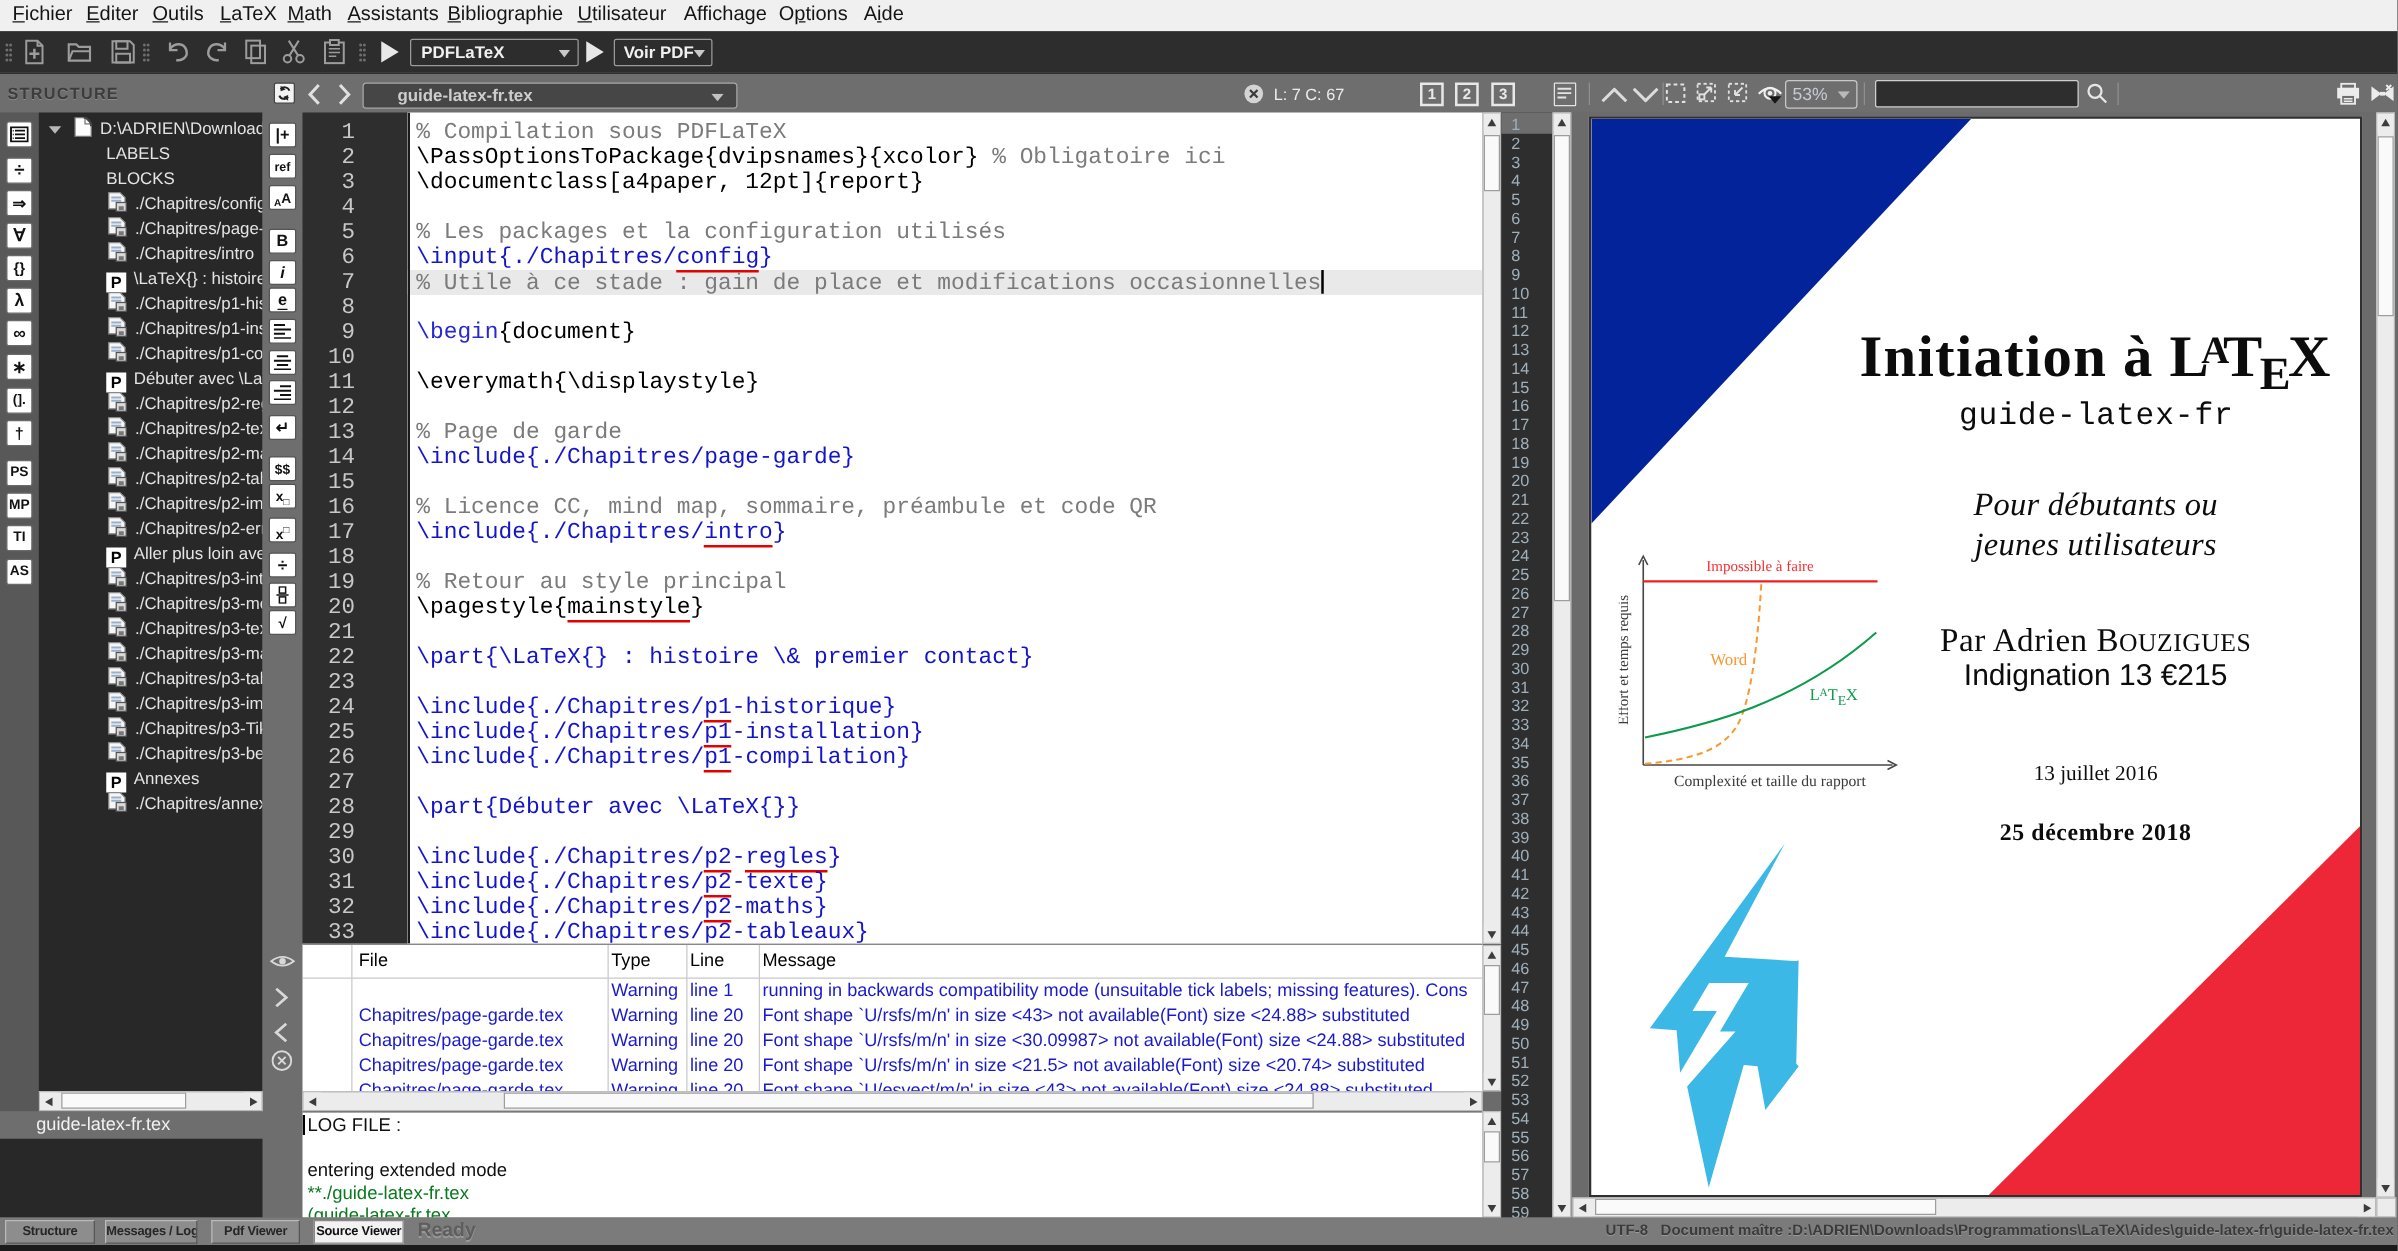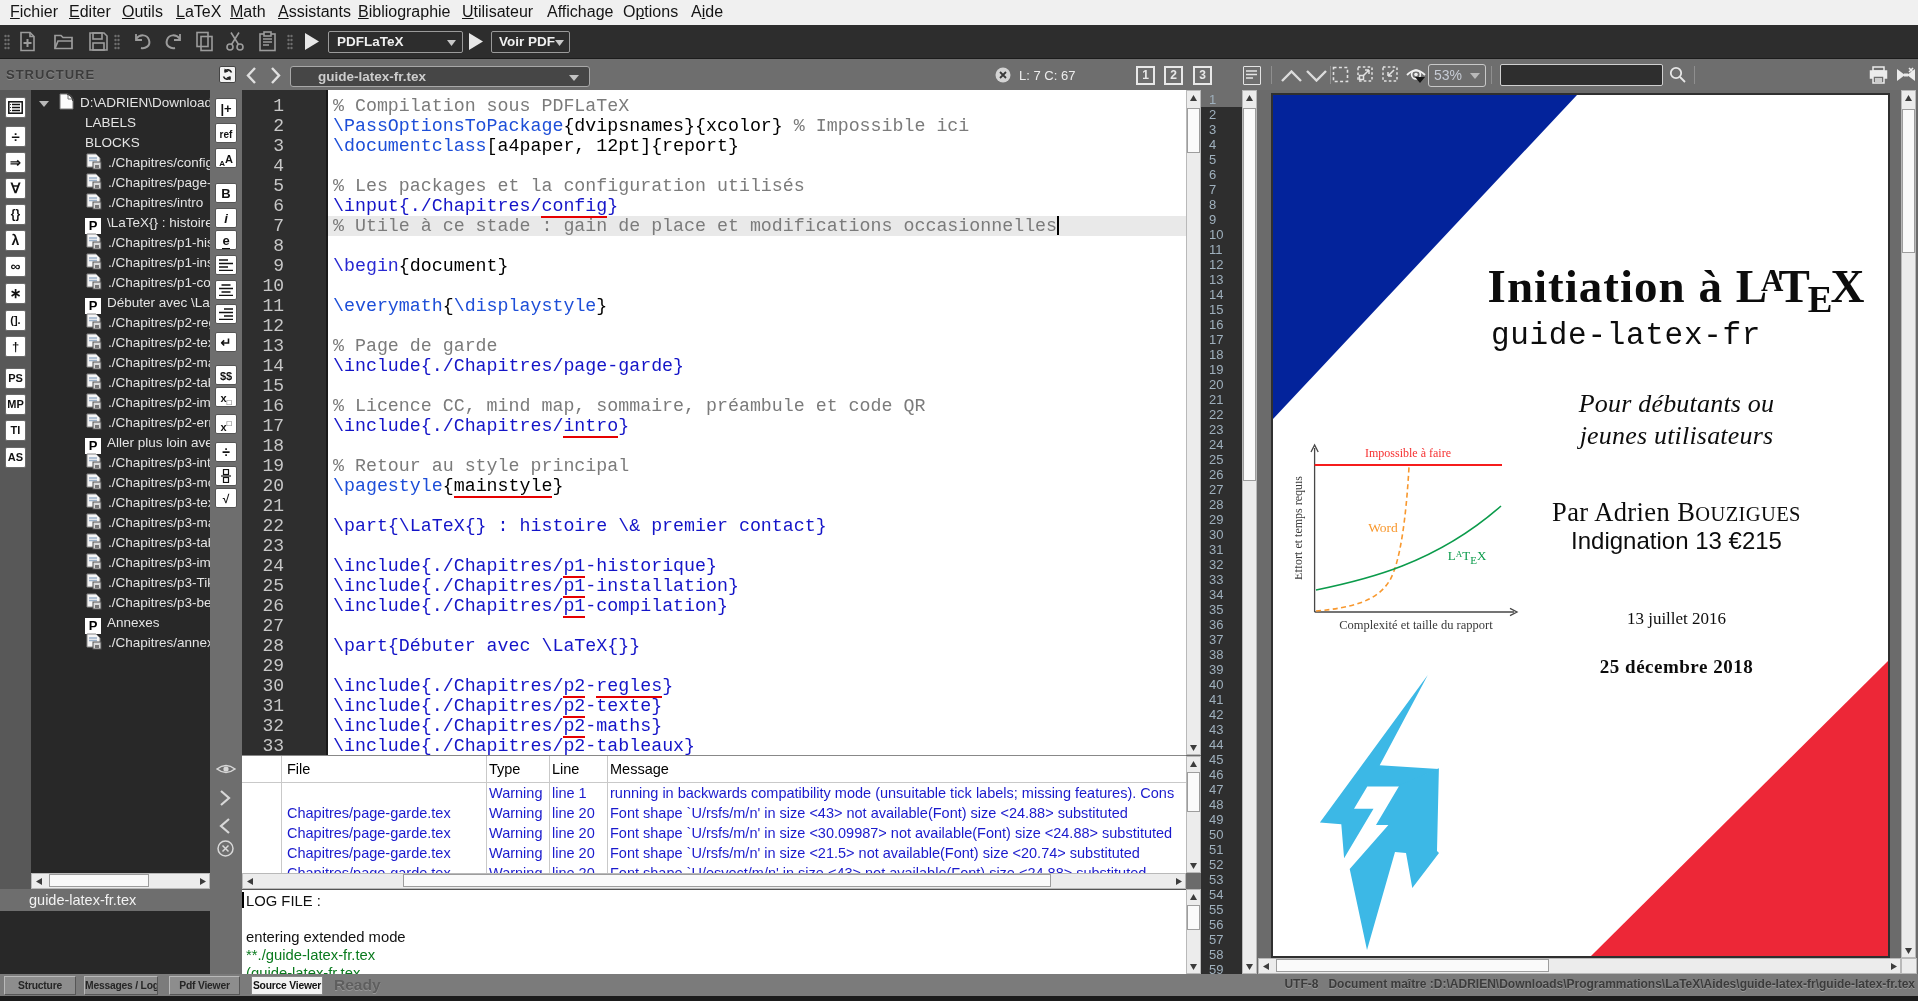--- a/index.html
+++ b/index.html
@@ -30,21 +30,21 @@
 #mcol{left:210px;top:90px;width:32px;height:884px;background:#6e6e6e}
 .mibox{position:absolute;left:5px;width:22px;height:20px;background:#fff;border:1px solid #555;
  border-radius:2px;color:#111;text-align:center}
 
 #gutter{left:242px;top:90px;width:84px;height:665px;background:#2e2e2e;color:#c8c8c8;
  font-family:"Liberation Mono",monospace;font-size:18px;text-align:right}
 .gnum{position:absolute;right:42px;height:20px;line-height:20px}
 #editor{left:326px;top:90px;width:860px;height:665px;background:#fff;overflow:hidden;
  font-family:"Liberation Mono",monospace;font-size:18.3px;color:#000;white-space:pre}
 #editor .ln{position:absolute;left:7px;height:20px;line-height:20px;letter-spacing:0}
-.cm{color:#7b7b7b}.dr{color:#1d4ed8}.bb{color:#1414c8;font-weight:normal}.bn{color:#2828d2}
+.cm{color:#7b7b7b}.dr{color:#000000}.bb{color:#1414c8;font-weight:normal}.bn{color:#2828d2}
 .ru{border-bottom:2px solid #e60000}
 .sbtn{position:absolute;background:#ececec;display:flex;align-items:center;justify-content:center}
 .thumb{position:absolute;background:#fafafa;border:1px solid #9d9d9d}
 
 #mtable{left:242px;top:755px;width:944px;height:118px;background:#fff;border-top:1px solid #888;
  font-size:14.5px;overflow:hidden}
 .mrow{position:absolute;left:0;width:944px;height:20px;line-height:20px;white-space:pre;color:#1a1acd}
 .mhead{color:#000}
 .vline{position:absolute;top:0;width:1px;height:118px;background:#c9c9c9}
 
@@ -514,21 +514,21 @@
 <div class="gnum" style="top:526px">27</div>
 <div class="gnum" style="top:546px">28</div>
 <div class="gnum" style="top:566px">29</div>
 <div class="gnum" style="top:586px">30</div>
 <div class="gnum" style="top:606px">31</div>
 <div class="gnum" style="top:626px">32</div>
 <div class="gnum" style="top:646px">33</div>
 </div>
 <div class="r" id="editor"><div id="curline" style="position:absolute;left:0;top:126px;width:860px;height:20px;background:#e9e9e9"></div><div style="position:absolute;left:0;top:0;width:2px;height:665px;background:#1a1a1a"></div>
 <div class="ln" style="top:6px"><span class="cm">% Compilation sous PDFLaTeX</span></div>
-<div class="ln" style="top:26px"><span class="dr">\PassOptionsToPackage</span>{dvipsnames}{xcolor} <span class="cm">% Impossible ici</span></div>
+<div class="ln" style="top:26px"><span class="dr">\PassOptionsToPackage</span>{dvipsnames}{xcolor} <span class="cm">% Obligatoire ici</span></div>
 <div class="ln" style="top:46px"><span class="dr">\documentclass</span>[a4paper, 12pt]{report}</div>
 <div class="ln" style="top:66px"></div>
 <div class="ln" style="top:86px"><span class="cm">% Les packages et la configuration utilisés</span></div>
 <div class="ln" style="top:106px"><span class="bb">\input{./Chapitres/<span class="ru">config</span>}</span></div>
 <div class="ln" style="top:126px"><span class="cm">% Utile à ce stade : gain de place et modifications occasionnelles</span><span style="display:inline-block;width:0;border-left:2px solid #000;height:19px;vertical-align:-4px"></span></div>
 <div class="ln" style="top:146px"></div>
 <div class="ln" style="top:166px"><span class="bn">\begin</span>{document}</div>
 <div class="ln" style="top:186px"></div>
 <div class="ln" style="top:206px"><span class="dr">\everymath</span>{<span class="dr">\displaystyle</span>}</div>
 <div class="ln" style="top:226px"></div>
@@ -717,21 +717,21 @@
       </div>
       <div class="thumb" style="left:0;top:17px;width:13px;height:373px"></div>
     </div>
 <div class="r" id="pdf">
 <div class="r" style="left:13px;top:3px;width:619px;height:865px;background:#fff;border:2px solid #2f2f2f;overflow:hidden">
 <svg class="r" style="left:0;top:0" width="615" height="861">
           <path d="M0 0 L304 0 L0 324 Z" fill="#03239b"></path>
           <path d="M615 566 L615 861 L318 861 Z" fill="#ed2737"></path>
         </svg>
 <div class="r pg-serif" style="left:0;top:168px;width:615px;text-align:center;line-height:1;font-weight:bold;font-size:47px;letter-spacing:1px;color:#0c0c0c"><span style="margin-left:192px">Initiation à L<span style="font-size:31px;vertical-align:11px;margin:0 -6px 0 -7px">A</span>T<span style="font-size:37px;vertical-align:-10px;margin:0 -3px 0 -3px">E</span>X</span></div>
-<div class="r pg-mono" style="left:0;top:225px;width:514px;text-align:center;line-height:1;font-size:31px;letter-spacing:0.7px;color:#0c0c0c"><span style="margin-left:192px">guide-latex-fr</span></div>
+<div class="r pg-mono" style="left:0;top:225px;width:514px;text-align:right;line-height:1;font-size:25px;letter-spacing:0.7px;color:#0c0c0c"><span style="margin-left:192px">guide-latex-fr</span></div>
 <div class="r pg-serif" style="left:0;top:296px;width:615px;text-align:center;line-height:1;font-style:italic;font-size:26px;letter-spacing:0.2px;color:#0c0c0c"><span style="margin-left:192px">Pour débutants ou</span></div>
 <div class="r pg-serif" style="left:0;top:328px;width:615px;text-align:center;line-height:1;font-style:italic;font-size:26px;letter-spacing:0.2px;color:#0c0c0c"><span style="margin-left:192px">jeunes utilisateurs</span></div>
 <div class="r pg-serif" style="left:0;top:404px;width:615px;text-align:center;line-height:1;font-size:26.5px;letter-spacing:0.4px;color:#0c0c0c"><span style="margin-left:192px">Par Adrien B<span style="font-size:20.5px">OUZIGUES</span></span></div>
 <div class="r" style="left:0;top:434px;width:615px;text-align:center;line-height:1;font-size:24px;color:#0c0c0c"><span style="margin-left:192px">Indignation 13 €215</span></div>
 <div class="r pg-serif" style="left:0;top:515px;width:615px;text-align:center;line-height:1;font-size:17px;color:#0c0c0c"><span style="margin-left:192px">13 juillet 2016</span></div>
 <div class="r pg-serif" style="left:0;top:562px;width:615px;text-align:center;line-height:1;font-weight:bold;font-size:19px;letter-spacing:0.5px;color:#0c0c0c"><span style="margin-left:192px">25 décembre 2018</span></div>
 <svg class="r" style="left:22px;top:345px" width="230" height="195" fill="none">
           <path d="M19.6 172 L19.6 8 M16 12 L19.6 5 L23.2 12 M19.6 172 L219 172 M215 168.4 L222 172 L215 175.6" stroke="#474747" stroke-width="1.3"></path>
           <path d="M19.6 25 L207 25" stroke="#f61c1c" stroke-width="1.8"></path>
           <text x="113" y="17" font-family="Liberation Serif" font-size="12" fill="#f63030" text-anchor="middle">Impossible à faire</text>

